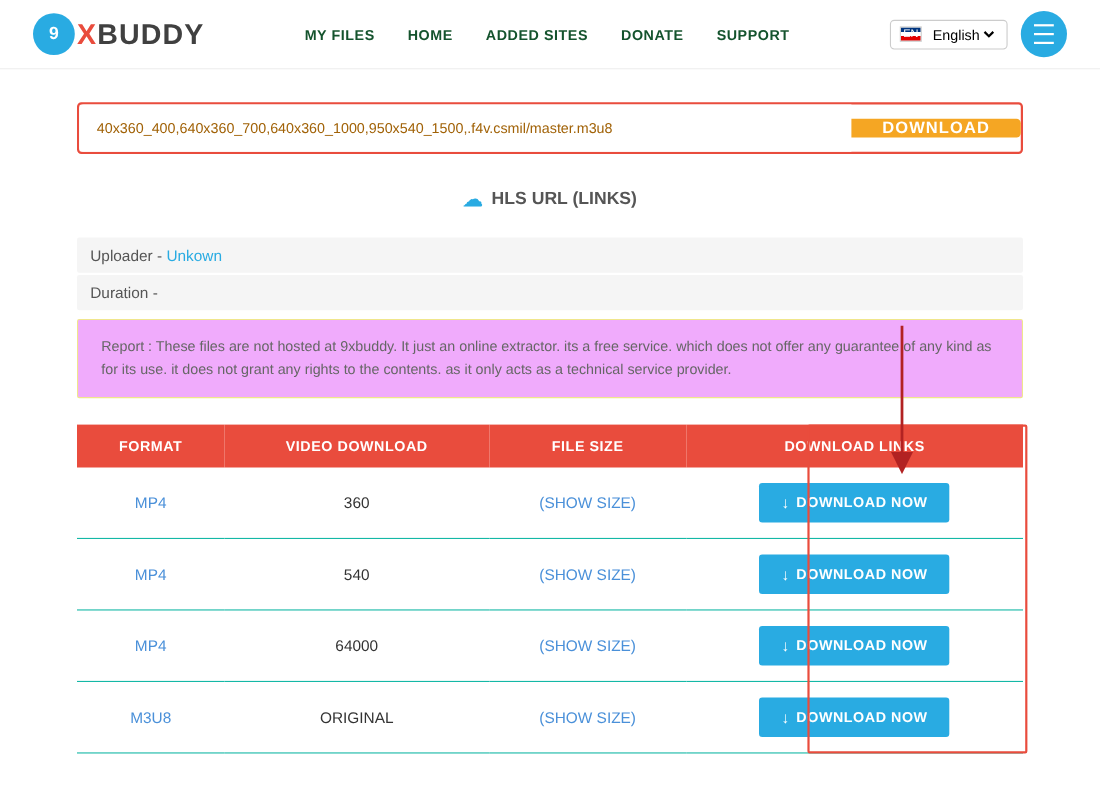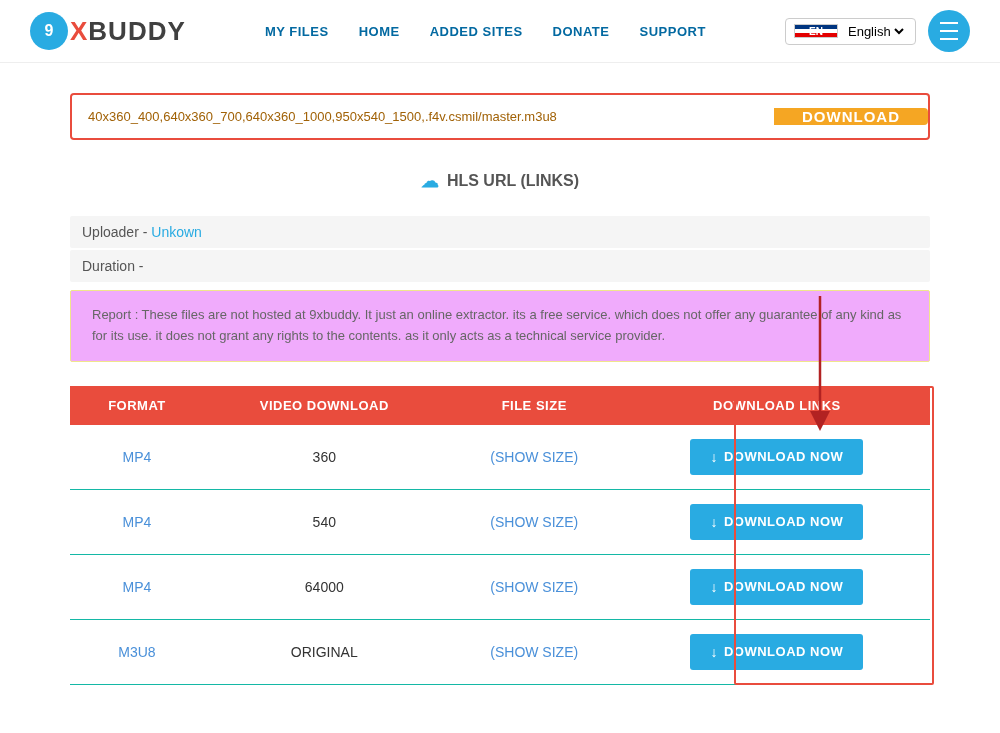--- a/index.html
+++ b/index.html
@@ -33,45 +33,45 @@
     .logo-x { color: #e94c3d; }
     .logo-buddy { color: #404040; }
 
     .nav-links {
       display: flex;
       align-items: center;
       gap: 30px;
     }
     .nav-link {
       text-decoration: none;
-      color: #0369a1;
+      color: #14532d;
       font-weight: 600;
       font-size: 13px;
       letter-spacing: 0.5px;
     }
     .nav-right {
       display: flex;
       align-items: center;
       gap: 12px;
     }
     .lang-select-wrapper {
       display: flex;
       align-items: center;
       border: 1px solid #ccc;
       border-radius: 4px;
       padding: 4px 8px;
       gap: 6px;
     }
     .lang-flag {
-      width: 44px; height: 14px;
+      width: 20px; height: 14px;
       background: linear-gradient(to bottom, #003580 33%, #fff 33%, #fff 66%, #e30000 66%);
       border: 1px solid #ccc;
       font-size: 10px;
       display: flex; align-items: center; justify-content: center;
-      color: #fff; font-weight: bold;
+      color: #fff; font-weight: normal;
     }
     .lang-select {
       border: none; outline: none; font-size: 13px; background: transparent; cursor: pointer;
     }
     .hamburger-btn {
       background: #29abe2;
       border: none;
       border-radius: 50%;
       width: 42px; height: 42px;
       display: flex; align-items: center; justify-content: center;

